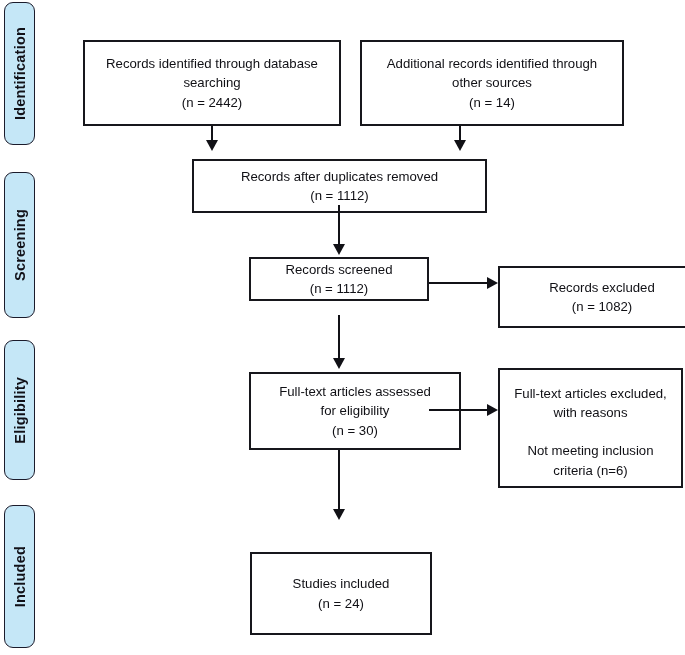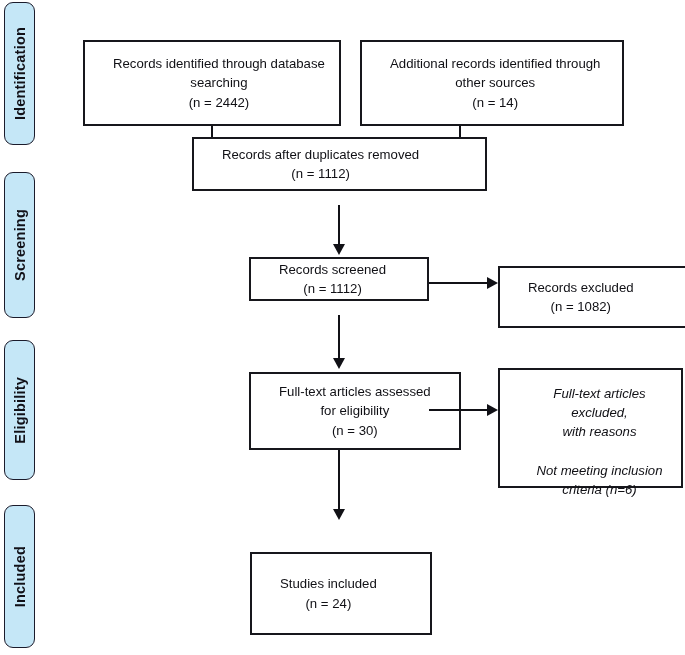--- a/index.html
+++ b/index.html
@@ -41,34 +41,32 @@
     white-space: nowrap;
   }
   
   .flow-box {
     position: absolute;
     box-sizing: border-box;
     background: #ffffff;
     border: 2px solid #17171c;
     display: flex;
     align-items: center;
-    justify-content: flex-start;
+    justify-content: center;
     text-align: center;
-    padding-left: 18px;
   }
   .flow-box .box-text {
     font-size: 13.2px;
     line-height: 1.45;
     color: #101015;
     padding: 0 10px;
     white-space: pre-line;
   }
   .flow-box.align-top .box-text {
     align-self: flex-start;
-    font-style: italic;
   }
   
   .conn {
     position: absolute;
   }
   .conn-v {
     background: #111116;
     width: 2.4px;
   }
   .conn-h {
@@ -122,21 +120,21 @@
 other sources
 (n = 14)</div>
   </div>
 
   <div class="conn conn-v" style="left:211px; top:126px; height:16px;"></div>
   <div class="arrowhead-down" style="left:206px; top:140px;"></div>
 
   <div class="conn conn-v" style="left:459px; top:126px; height:16px;"></div>
   <div class="arrowhead-down" style="left:454px; top:140px;"></div>
 
-  <div class="flow-box" style="left:192px; top:137px; width:295px; height:54px;">
+  <div class="flow-box" style="left:192px; top:159px; width:295px; height:54px;">
     <div class="box-text">Records after duplicates removed
 (n = 1112)</div>
   </div>
 
   <div class="conn conn-v" style="left:338px; top:205px; height:40px;"></div>
   <div class="arrowhead-down" style="left:333px; top:244px;"></div>
 
   <div class="flow-box" style="left:249px; top:257px; width:180px; height:44px;">
     <div class="box-text">Records screened
 (n = 1112)</div>

